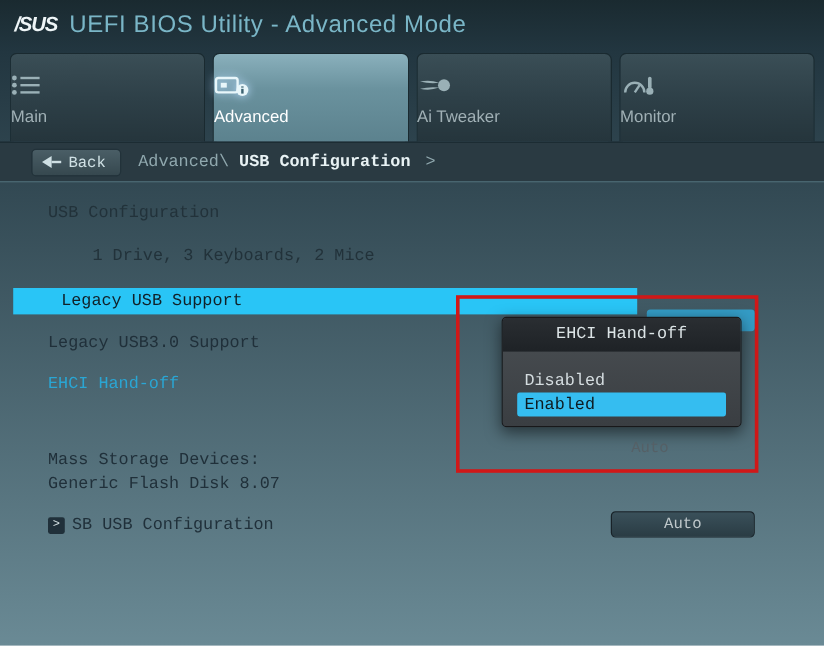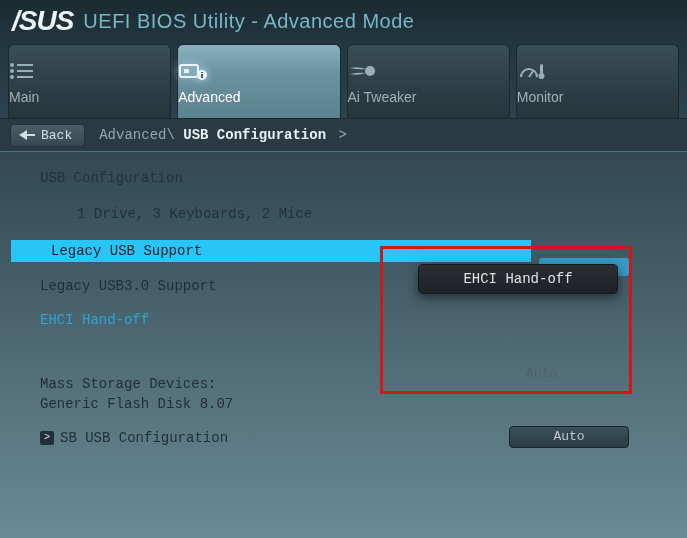--- a/index.html
+++ b/index.html
@@ -15,21 +15,21 @@
   .header {
     display: flex;
     align-items: center;
     padding: 6px 12px 4px 12px;
     height: 40px;
   }
   .logo {
     font-family: Arial, sans-serif;
     font-weight: 900;
     font-style: italic;
-    font-size: 28px;
+    font-size: 17px;
     color: #eef5f7;
     letter-spacing: -1px;
     margin-right: 10px;
   }
   .title {
     font-size: 20px;
     color: #7ab6c7;
     font-weight: 300;
     letter-spacing: 0.5px;
     font-family: "Segoe UI Light", "Segoe UI", sans-serif;
@@ -60,21 +60,21 @@
     color: #fff;
   }
   .tab .ticon { height: 24px; display:flex; align-items:center; justify-content:center; }
   .tab .ticon svg { fill: #9ab0b6; }
   .tab.active .ticon svg { fill: #e8f6fa; filter: drop-shadow(0 0 4px #bdf); }
   .subbar {
     background: #2a3a42;
     height: 34px;
     display: flex;
     align-items: center;
-    padding: 0 10px;
+    padding: 0 26px;
     gap: 14px;
     border-top: 1px solid #1a2a30;
     border-bottom: 1px solid #50707a;
     font-family: "Courier New", monospace;
     font-size: 14px;
   }
   .back-btn {
     background: linear-gradient(to bottom, #4a5e66, #36484f);
     border: 1px solid #22323a;
     border-radius: 4px;
@@ -300,14 +300,18 @@
     <div class="auto-btn" style="top:-2px">Auto</div>
   </div>
 </div>
 
 <div class="ghost"></div>
 
 <div class="hlbox"></div>
 
 <div class="popup">
   <div class="popup-title">EHCI Hand-off</div>
+  <div class="popup-body">
+    <div class="popup-opt">Disabled</div>
+    <div class="popup-opt sel">Enabled</div>
+  </div>
 </div>
 <div class="ghost2">Auto</div>
 
 </body></html>

